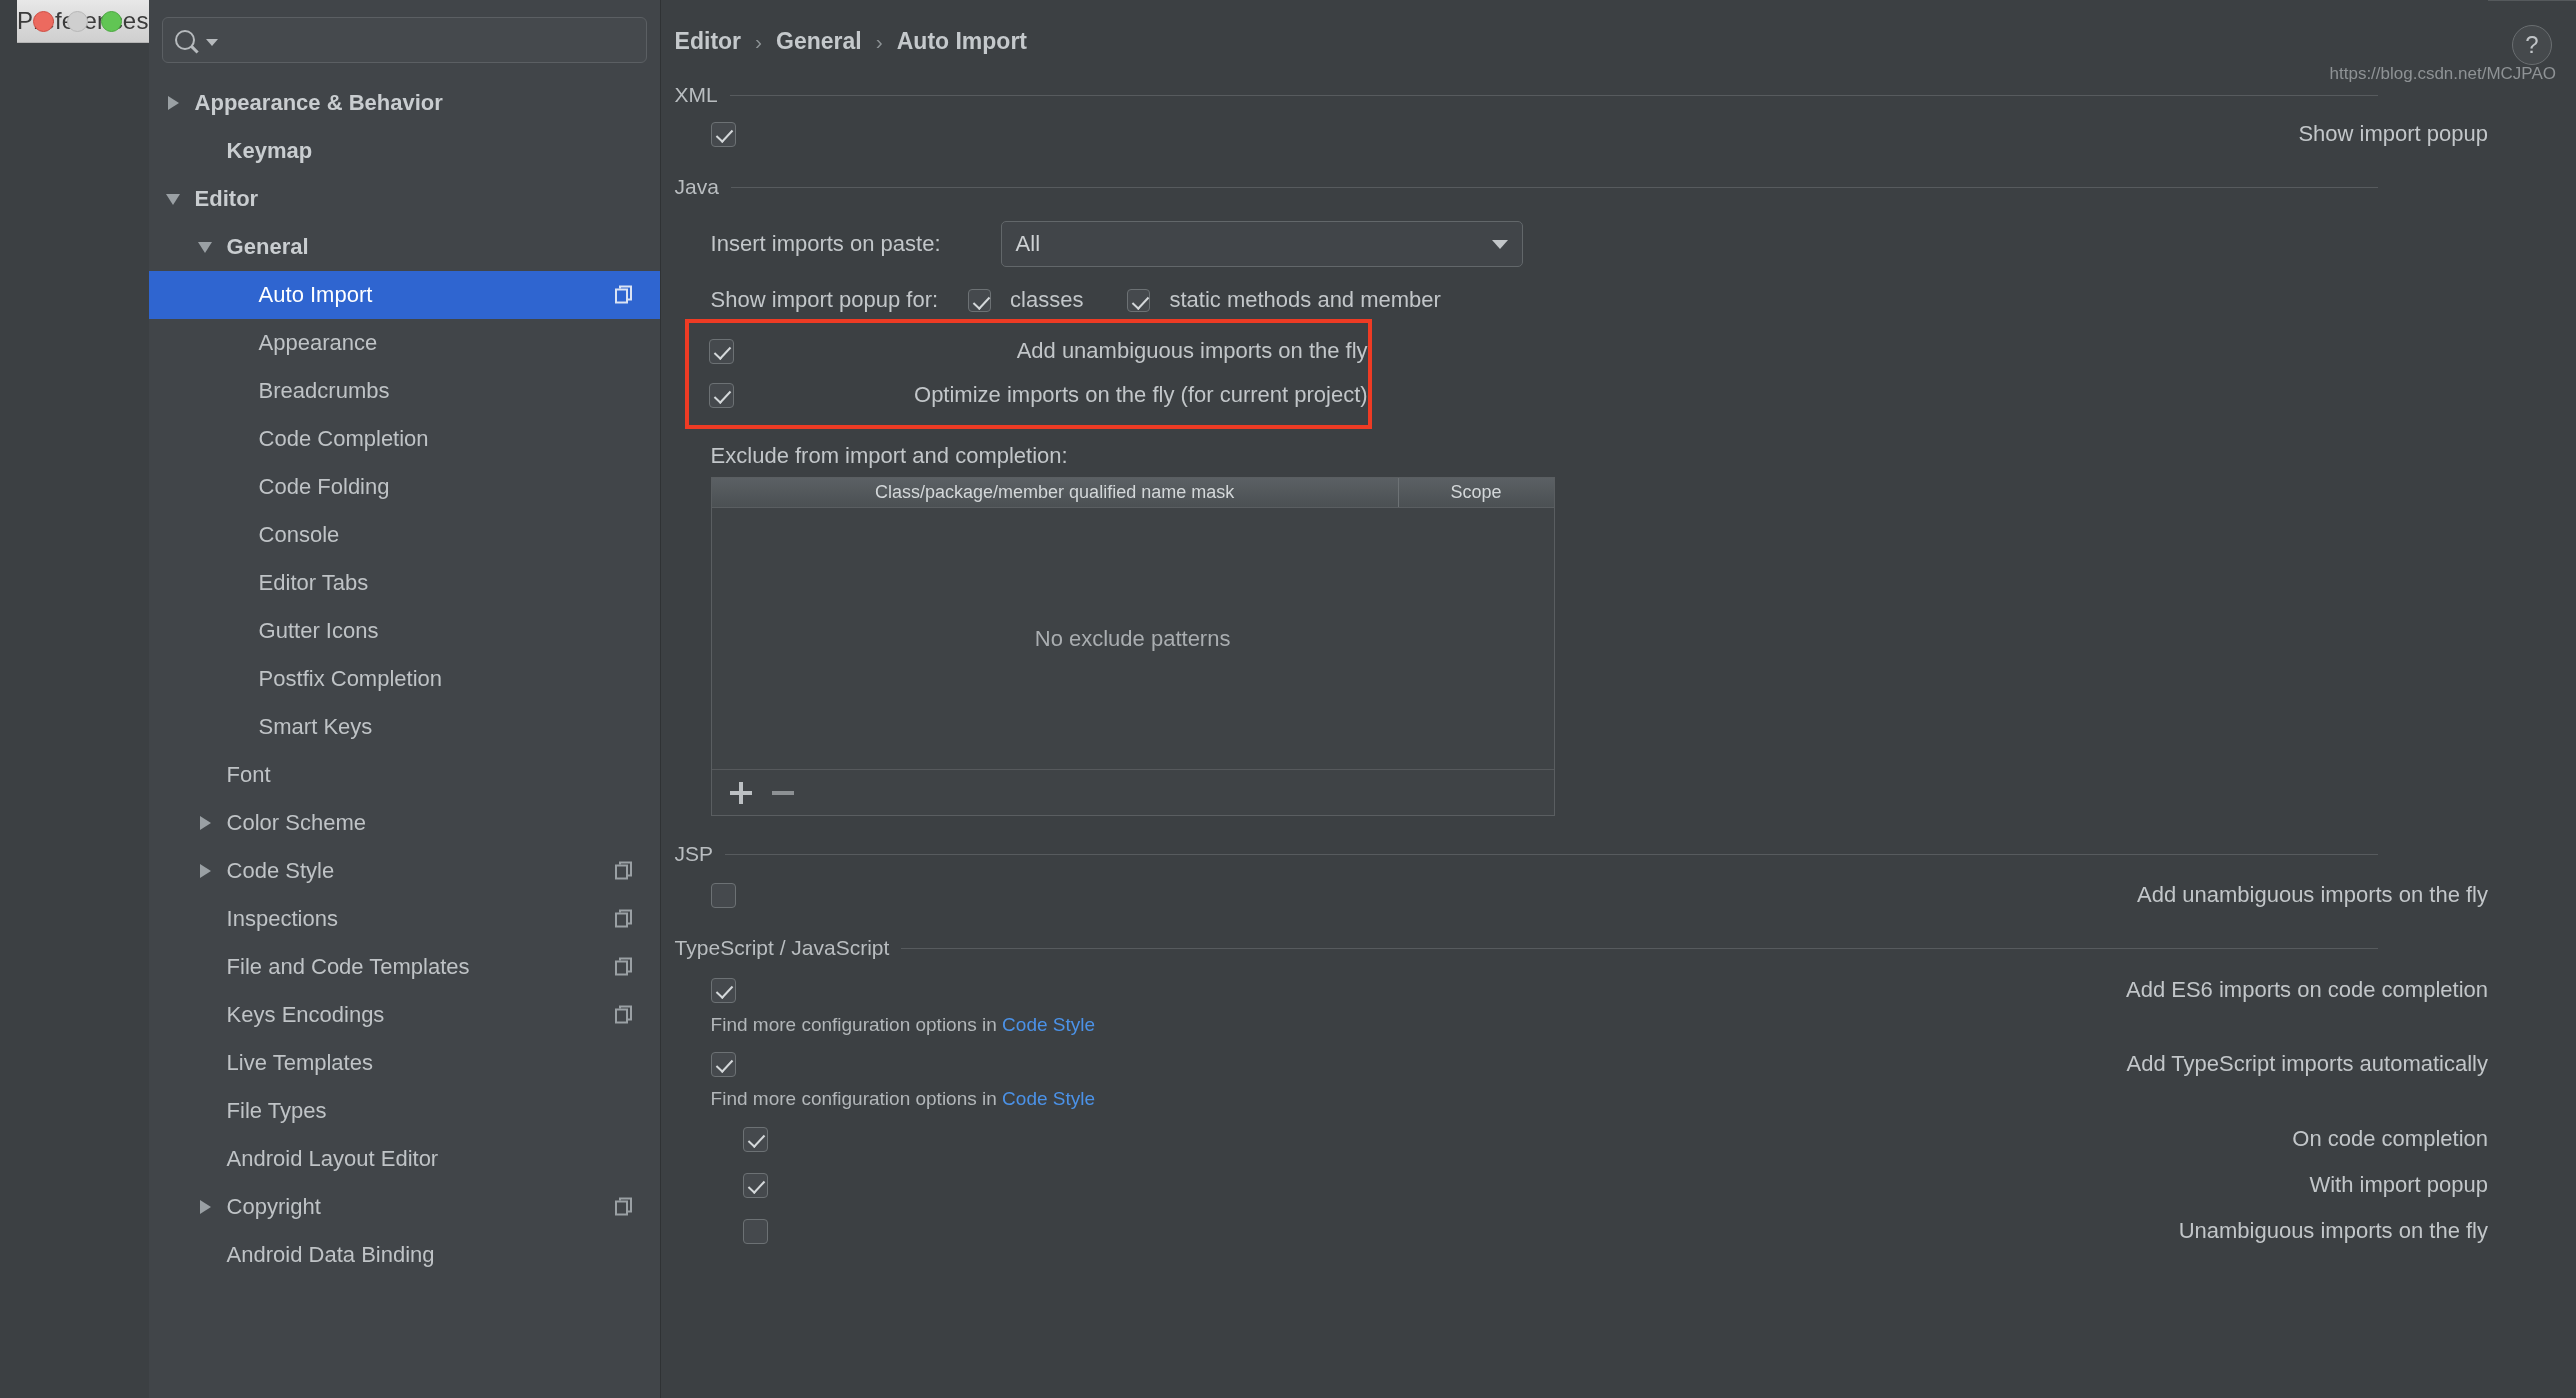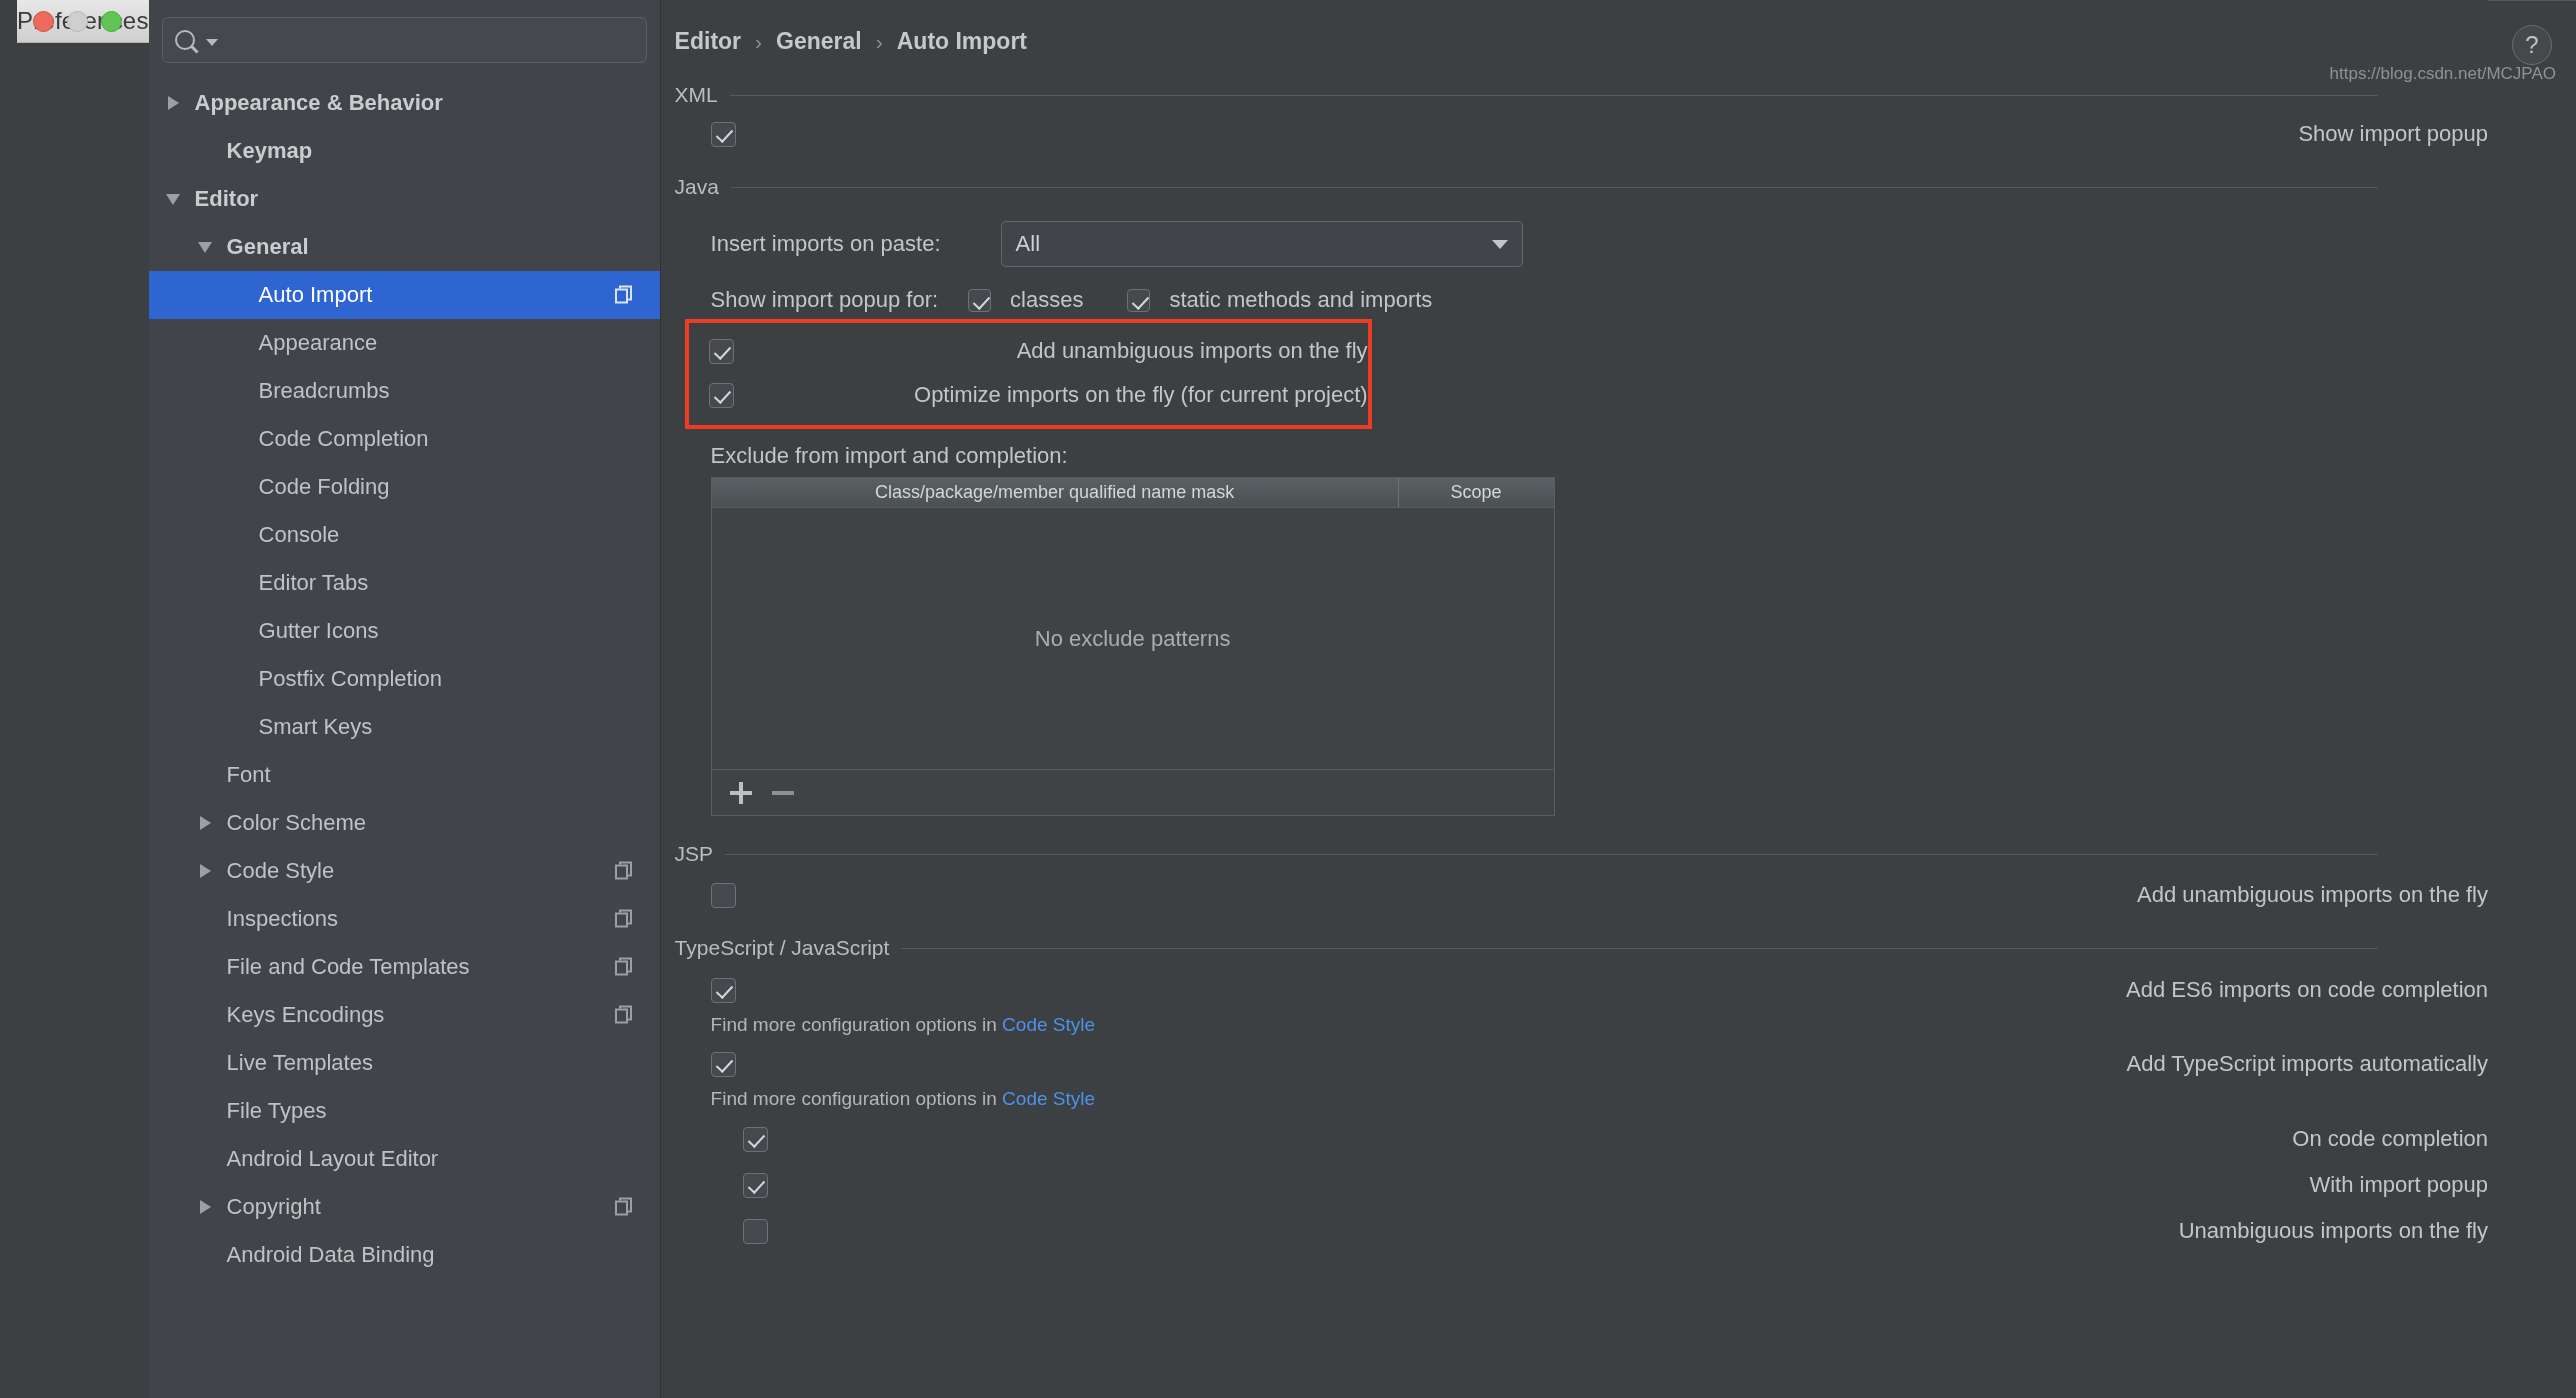--- a/index.html
+++ b/index.html
@@ -336,21 +336,21 @@
               <span class="dd-caret"></span>
             </div>
           </div>
 
           <div class="popup-row">
             <span class="lbl">Show import popup for:</span>
             <span class="cb on sm"></span>
             <span>classes</span>
             <span class="gap"></span>
             <span class="cb on sm"></span>
-            <span>static methods and imports</span>
+            <span>static methods and member</span>
           </div>
 
           <div class="highlight">
             <div class="row">
               <span class="cb on"></span>
               <span>Add unambiguous imports on the fly</span>
             </div>
             <div class="row">
               <span class="cb on"></span>
               <span>Optimize imports on the fly (for current project)</span>

